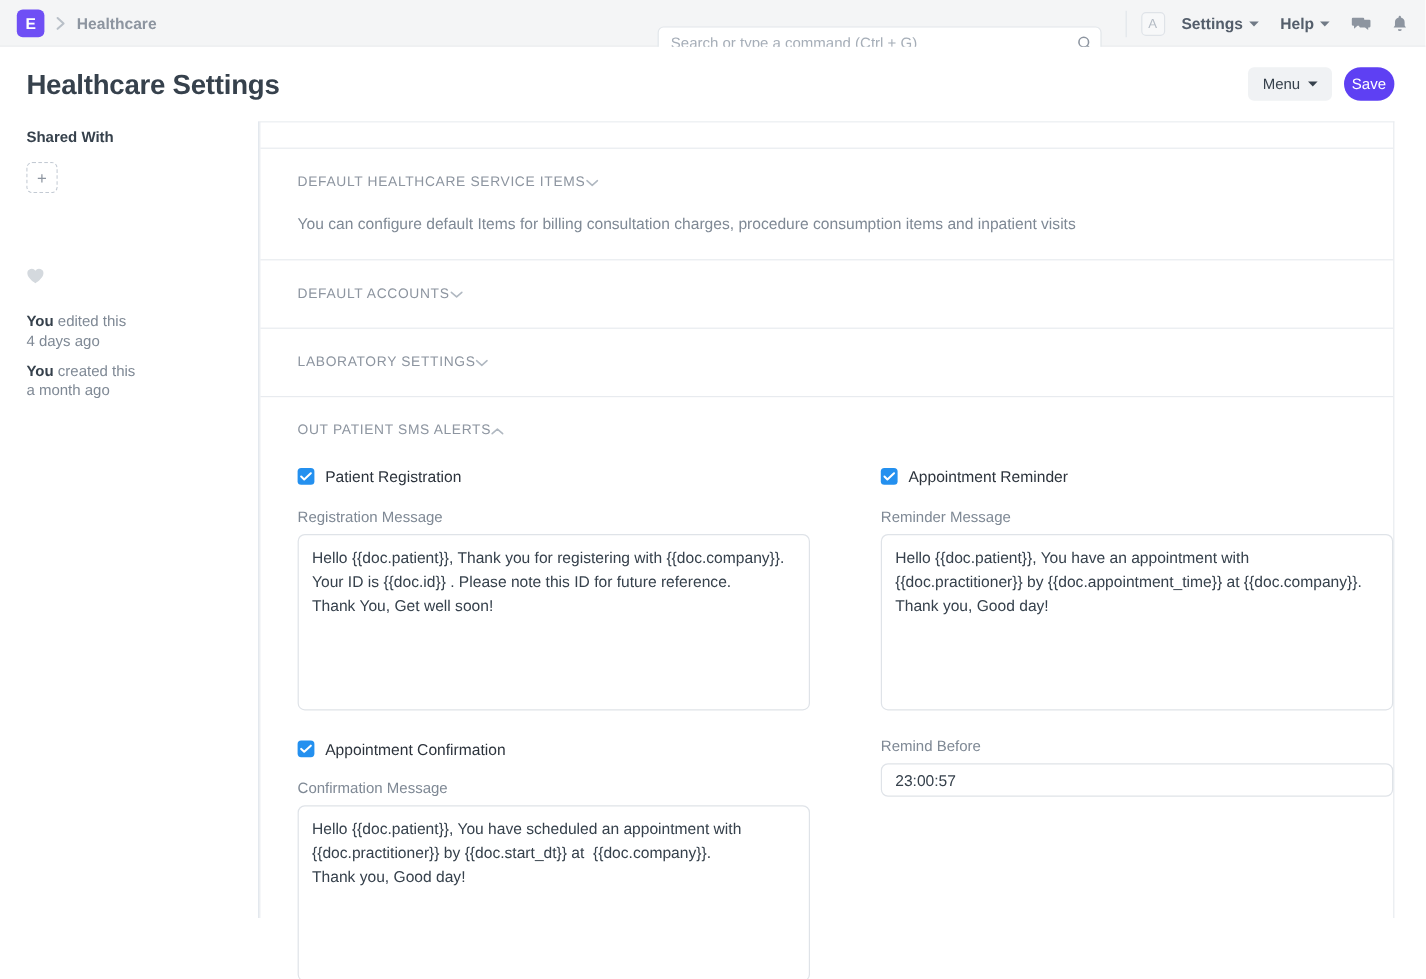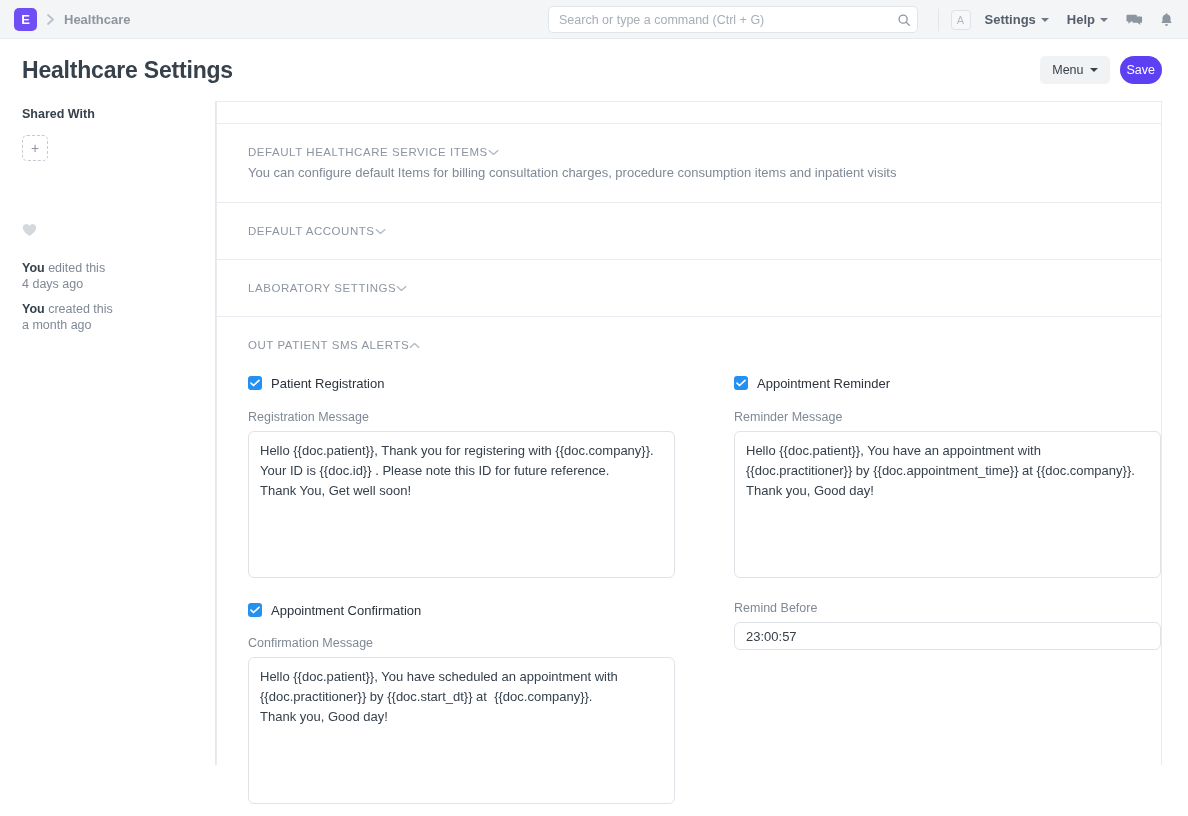--- a/index.html
+++ b/index.html
@@ -65,20 +65,21 @@
     position: absolute;
     left: 548px;
     top: 6px;
     width: 370px;
     height: 27px;
   }
   .search-wrap {
     position: relative;
     width: 100%;
     height: 100%;
+    margin-top: 16px;
   }
   .search-input {
     width: 100%;
     height: 100%;
     border: 1px solid #e2e6ea;
     border-radius: 5px;
     background: #ffffff;
     padding: 0 30px 0 10px;
     font-size: 12.5px;
     font-family: "Liberation Sans", sans-serif;
@@ -274,21 +275,21 @@
     color: #8d95a0;
     text-transform: uppercase;
     font-weight: normal;
   }
   .chev {
     color: #b0b8c1;
     display: flex;
     align-items: center;
   }
   .section-desc {
-    margin-top: 7px;
+    margin-top: 21px;
     font-size: 13px;
     color: #7f8995;
   }
   .section-spacer {
     height: 22px;
     border-bottom: 1px solid #e8ebef;
   }
 
   
   .sms-body {

